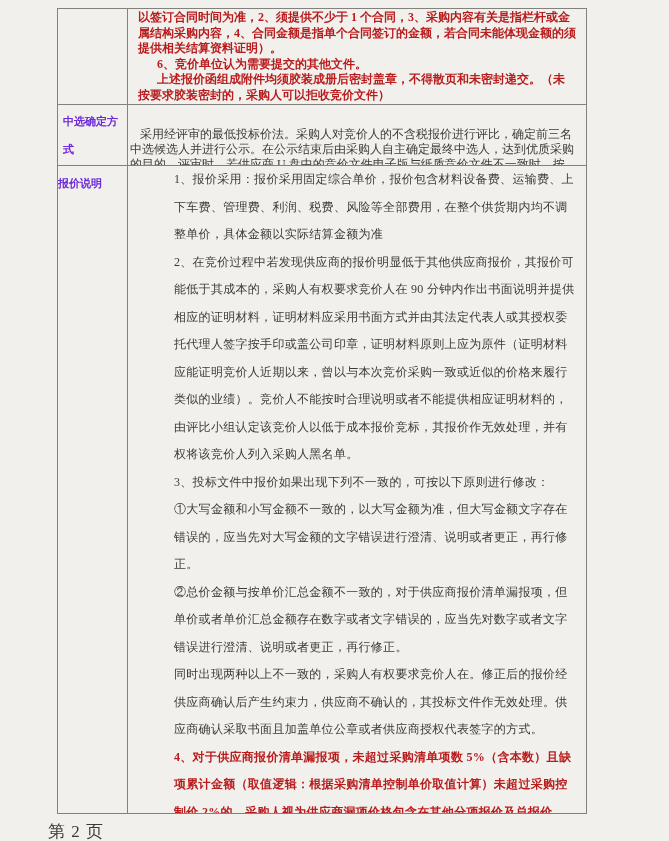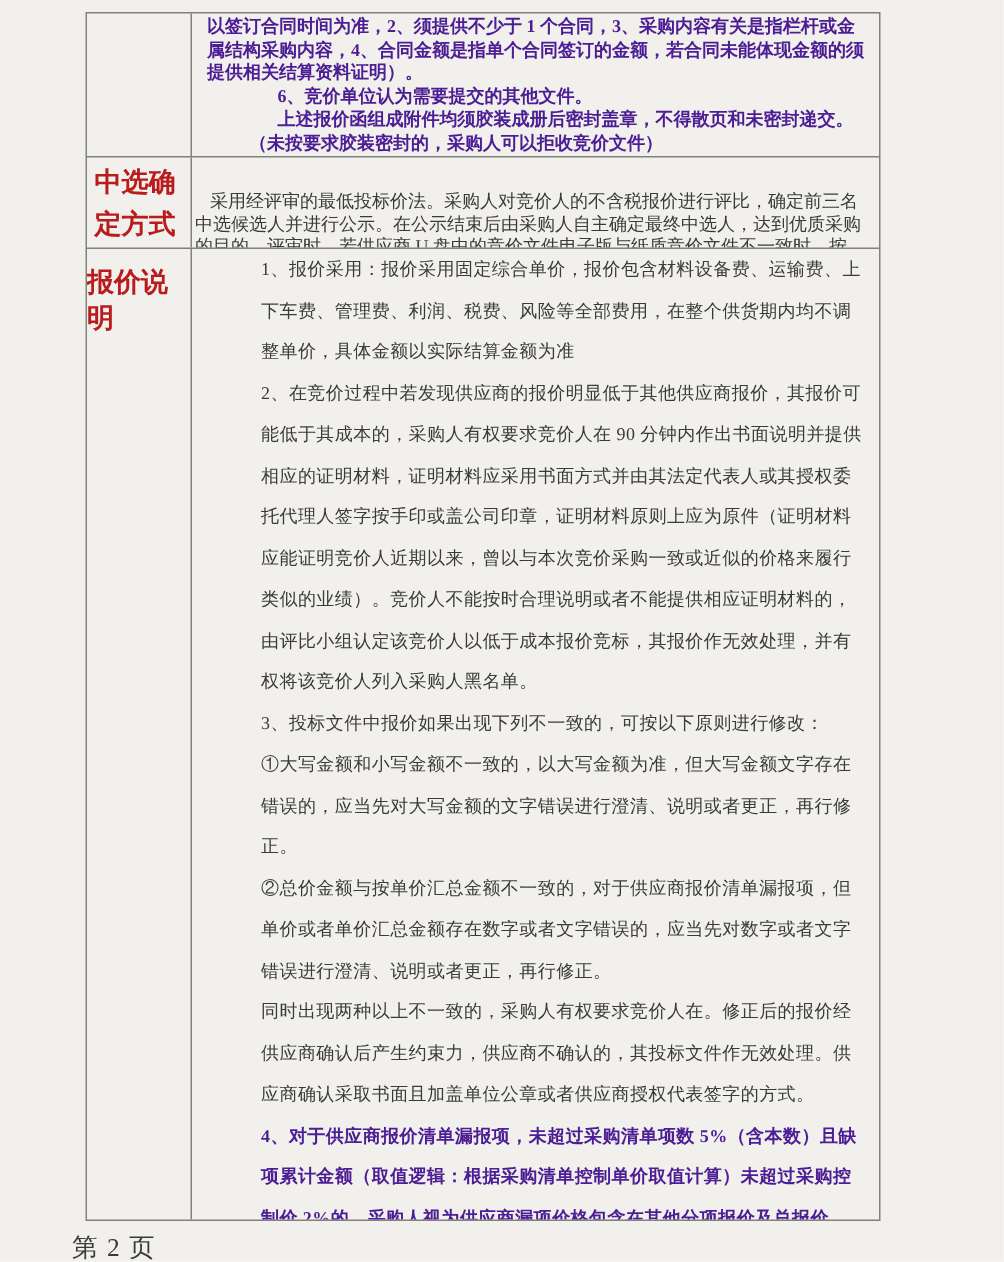--- a/index.html
+++ b/index.html
@@ -25,40 +25,40 @@
     box-sizing: border-box;
     border-bottom: 1px solid #82817c;
   }
   .row:last-child { border-bottom: none; }
   .label-cell {
     flex: none;
     width: 70px;
     box-sizing: border-box;
     border-right: 1px solid #82817c;
     font-weight: bold;
-    font-size: 18px;
-    color: #b91c1c;
+    font-size: 11px;
+    color: #6d28d9;
     overflow: hidden;
   }
   .content-cell {
     flex: 1;
     box-sizing: border-box;
     overflow: hidden;
   }
   .para { margin: 0; }
-  .para.bold { font-weight: bold; color: #4c1d95; }
+  .para.bold { font-weight: bold; color: #b91c1c; }
 
   
   .row-0 { height: 96px; }
   .row-0 .content-cell {
     padding: 1px 10px 0 10px;
     font-size: 12px;
     line-height: 15.5px;
   }
-  .row-0 .para.indent-1 { text-indent: 19px; margin-left: 28px; }
+  .row-0 .para.indent-1 { text-indent: 19px; }
 
   
   .row-1 { height: 61px; }
   .row-1 .label-cell {
     display: flex;
     align-items: center;
     padding-left: 5px;
     line-height: 28px;
     text-align: left;
   }

